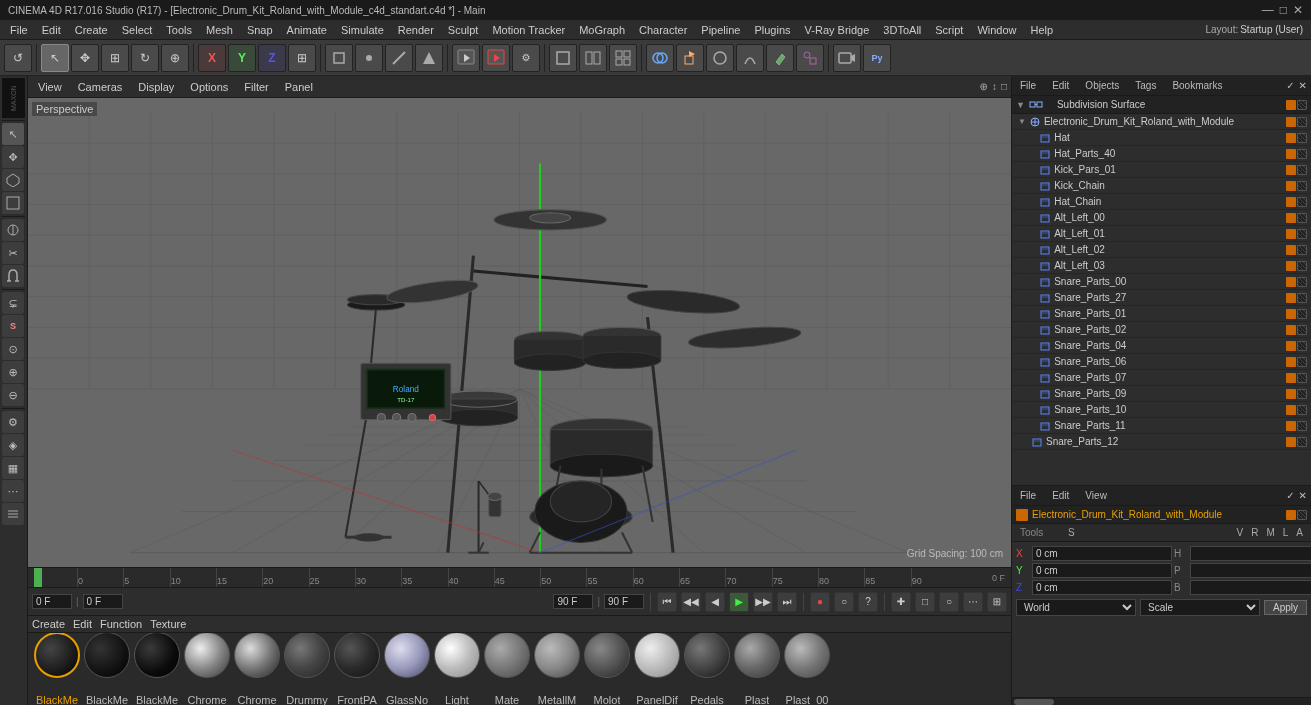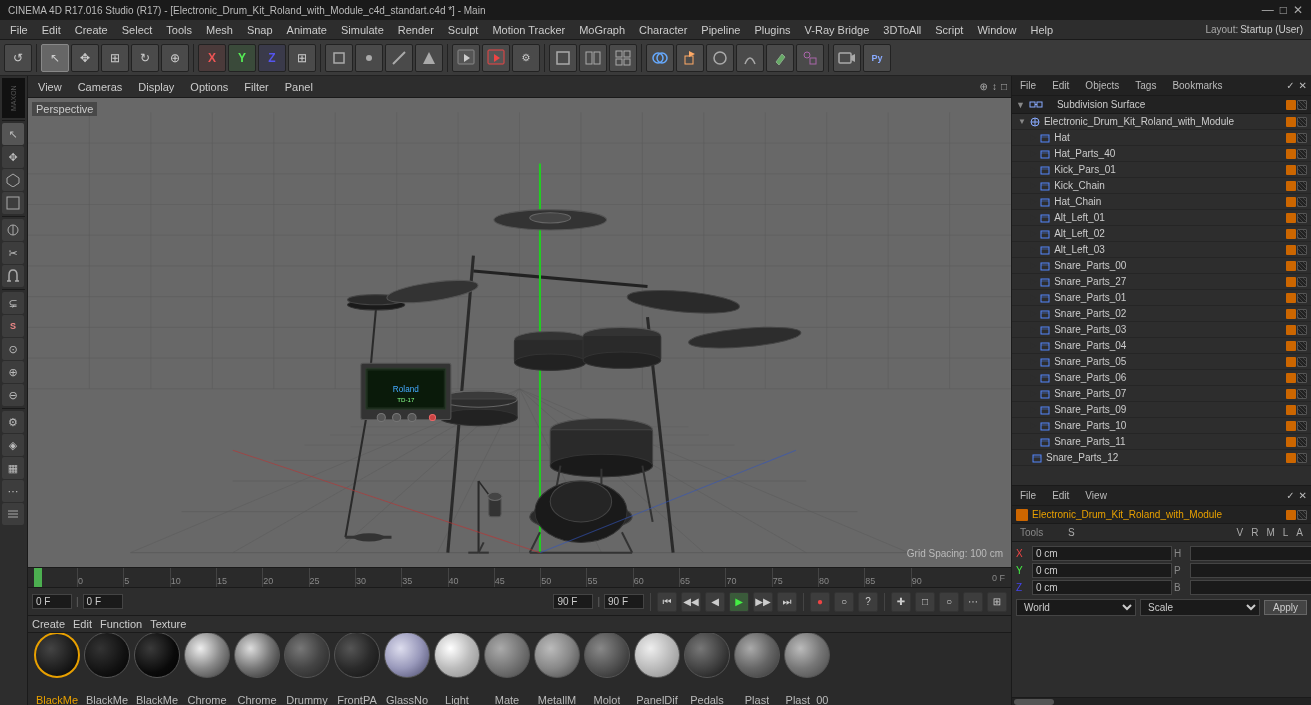--- a/index.html
+++ b/index.html
@@ -796,20 +796,35 @@
           </div>
           <div class="obj-row">
             <span class="obj-indent" style="width: 14px;"></span>
             <span class="obj-arrow" style="color: rgb(45, 45, 45);">▶</span>
             <span class="obj-icon obj-icon-obj">
               <svg width="12" height="12" viewBox="0 0 12 12">
                 <rect x="2" y="3" width="8" height="7" fill="none" stroke="#5588ff" stroke-width="1"></rect>
                 <line x1="2" y1="5" x2="10" y2="5" stroke="#5588ff" stroke-width="0.5"></line>
               </svg>
             </span>
+            <span class="obj-name">Alt_Left_00</span>
+            <div class="obj-dots">
+              <div class="obj-dot obj-dot-orange"></div>
+              <div class="obj-dot obj-dot-pattern"></div>
+            </div>
+          </div>
+          <div class="obj-row">
+            <span class="obj-indent" style="width: 14px;"></span>
+            <span class="obj-arrow" style="color: rgb(45, 45, 45);">▶</span>
+            <span class="obj-icon obj-icon-obj">
+              <svg width="12" height="12" viewBox="0 0 12 12">
+                <rect x="2" y="3" width="8" height="7" fill="none" stroke="#5588ff" stroke-width="1"></rect>
+                <line x1="2" y1="5" x2="10" y2="5" stroke="#5588ff" stroke-width="0.5"></line>
+              </svg>
+            </span>
             <span class="obj-name">Alt_Left_01</span>
             <div class="obj-dots">
               <div class="obj-dot obj-dot-orange"></div>
               <div class="obj-dot obj-dot-pattern"></div>
             </div>
           </div>
           <div class="obj-row">
             <span class="obj-indent" style="width: 14px;"></span>
             <span class="obj-arrow" style="color: rgb(45, 45, 45);">▶</span>
             <span class="obj-icon obj-icon-obj">
@@ -901,51 +916,21 @@
           </div>
           <div class="obj-row">
             <span class="obj-indent" style="width: 14px;"></span>
             <span class="obj-arrow" style="color: rgb(45, 45, 45);">▶</span>
             <span class="obj-icon obj-icon-obj">
               <svg width="12" height="12" viewBox="0 0 12 12">
                 <rect x="2" y="3" width="8" height="7" fill="none" stroke="#5588ff" stroke-width="1"></rect>
                 <line x1="2" y1="5" x2="10" y2="5" stroke="#5588ff" stroke-width="0.5"></line>
               </svg>
             </span>
-            <span class="obj-name">Snare_Parts_03</span>
-            <div class="obj-dots">
-              <div class="obj-dot obj-dot-orange"></div>
-              <div class="obj-dot obj-dot-pattern"></div>
-            </div>
-          </div>
-          <div class="obj-row">
-            <span class="obj-indent" style="width: 14px;"></span>
-            <span class="obj-arrow" style="color: rgb(45, 45, 45);">▶</span>
-            <span class="obj-icon obj-icon-obj">
-              <svg width="12" height="12" viewBox="0 0 12 12">
-                <rect x="2" y="3" width="8" height="7" fill="none" stroke="#5588ff" stroke-width="1"></rect>
-                <line x1="2" y1="5" x2="10" y2="5" stroke="#5588ff" stroke-width="0.5"></line>
-              </svg>
-            </span>
             <span class="obj-name">Snare_Parts_04</span>
-            <div class="obj-dots">
-              <div class="obj-dot obj-dot-orange"></div>
-              <div class="obj-dot obj-dot-pattern"></div>
-            </div>
-          </div>
-          <div class="obj-row">
-            <span class="obj-indent" style="width: 14px;"></span>
-            <span class="obj-arrow" style="color: rgb(45, 45, 45);">▶</span>
-            <span class="obj-icon obj-icon-obj">
-              <svg width="12" height="12" viewBox="0 0 12 12">
-                <rect x="2" y="3" width="8" height="7" fill="none" stroke="#5588ff" stroke-width="1"></rect>
-                <line x1="2" y1="5" x2="10" y2="5" stroke="#5588ff" stroke-width="0.5"></line>
-              </svg>
-            </span>
-            <span class="obj-name">Snare_Parts_05</span>
             <div class="obj-dots">
               <div class="obj-dot obj-dot-orange"></div>
               <div class="obj-dot obj-dot-pattern"></div>
             </div>
           </div>
           <div class="obj-row">
             <span class="obj-indent" style="width: 14px;"></span>
             <span class="obj-arrow" style="color: rgb(45, 45, 45);">▶</span>
             <span class="obj-icon obj-icon-obj">
               <svg width="12" height="12" viewBox="0 0 12 12">

